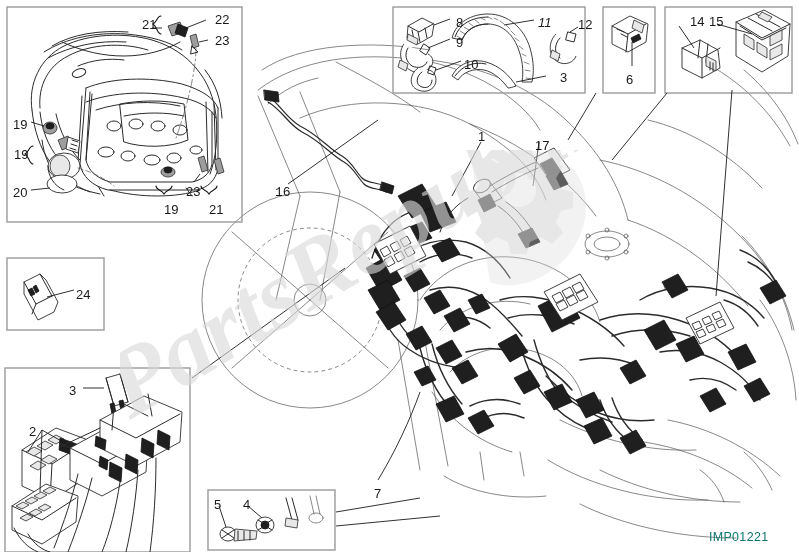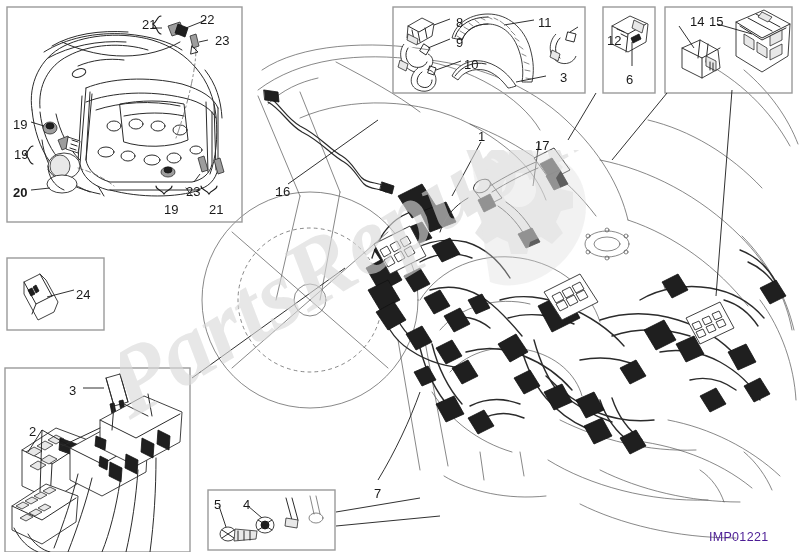--- a/index.html
+++ b/index.html
@@ -28,21 +28,21 @@
     color: #1a1a1a;
     line-height: 1;
     white-space: nowrap;
     user-select: none;
   }
   .partcode {
     position: absolute;
     font-family: "Liberation Sans", sans-serif;
     font-size: 12.5px;
     letter-spacing: 0.3px;
-    color: #4c1d95;
+    color: #0f766e;
   }
   .wm {
     position: absolute;
     left: 120px;
     top: 150px;
     width: 560px;
     height: 330px;
     pointer-events: none;
   }
 </style>
@@ -501,34 +501,34 @@
   <div class="callout" style="left:478px; top:130px;">1</div>
   <div class="callout" style="left:29px;  top:425px;">2</div>
   <div class="callout" style="left:69px;  top:384px;">3</div>
   <div class="callout" style="left:243px; top:498px;">4</div>
   <div class="callout" style="left:214px; top:498px;">5</div>
   <div class="callout" style="left:626px; top:73px;">6</div>
   <div class="callout" style="left:374px; top:487px;">7</div>
   <div class="callout" style="left:456px; top:16px;">8</div>
   <div class="callout" style="left:456px; top:36px;">9</div>
   <div class="callout" style="left:464px; top:58px;text-align:right;">10</div>
-  <div class="callout" style="left:538px; top:16px;">11</div>
-  <div class="callout" style="left:578px; top:34px;margin-left:29px;">12</div>
+  <div class="callout" style="left:538px; top:16px;font-style:italic;">11</div>
+  <div class="callout" style="left:578px; top:18px;">12</div>
   <div class="callout" style="left:560px; top:71px;">3</div>
   <div class="callout" style="left:675px; top:15px;margin-left:15px;">14</div>
   <div class="callout" style="left:709px; top:15px;">15</div>
   <div class="callout" style="left:275px; top:186px;font-family:Liberation Mono, monospace;">16</div>
   <div class="callout" style="left:535px; top:139px;">17</div>
   <div class="callout" style="left:13px;  top:118px;">19</div>
   <div class="callout" style="left:14px;  top:148px;">19</div>
   <div class="callout" style="left:164px; top:203px;">19</div>
-  <div class="callout" style="left:13px;  top:186px;font-weight:bold;">20</div>
+  <div class="callout" style="left:13px;  top:186px;">20</div>
   <div class="callout" style="left:142px; top:18px;">21</div>
   <div class="callout" style="left:209px; top:203px;">21</div>
-  <div class="callout" style="left:200px; top:13px;">22</div>
+  <div class="callout" style="left:215px; top:13px;">22</div>
   <div class="callout" style="left:215px; top:34px;">23</div>
   <div class="callout" style="left:186px; top:185px;">23</div>
   <div class="callout" style="left:76px;  top:288px;text-align:center;">24</div>
 
   <svg class="svg-layer" viewBox="0 0 799 552">
     <g fill="none" stroke="#1a1a1a" stroke-width="1.1" stroke-linecap="round">
       <path d="M161 16 C 157 16 157 22 153 24 C 157 26 157 34 161 34"></path>
       <path d="M33 146 C 29 146 29 152 25 154 C 29 156 29 164 33 164"></path>
       <path d="M156 186 C 156 190 162 190 164 194 C 166 190 172 190 172 186"></path>
       <path d="M201 186 C 201 190 207 190 209 194 C 211 190 217 190 217 186"></path>

